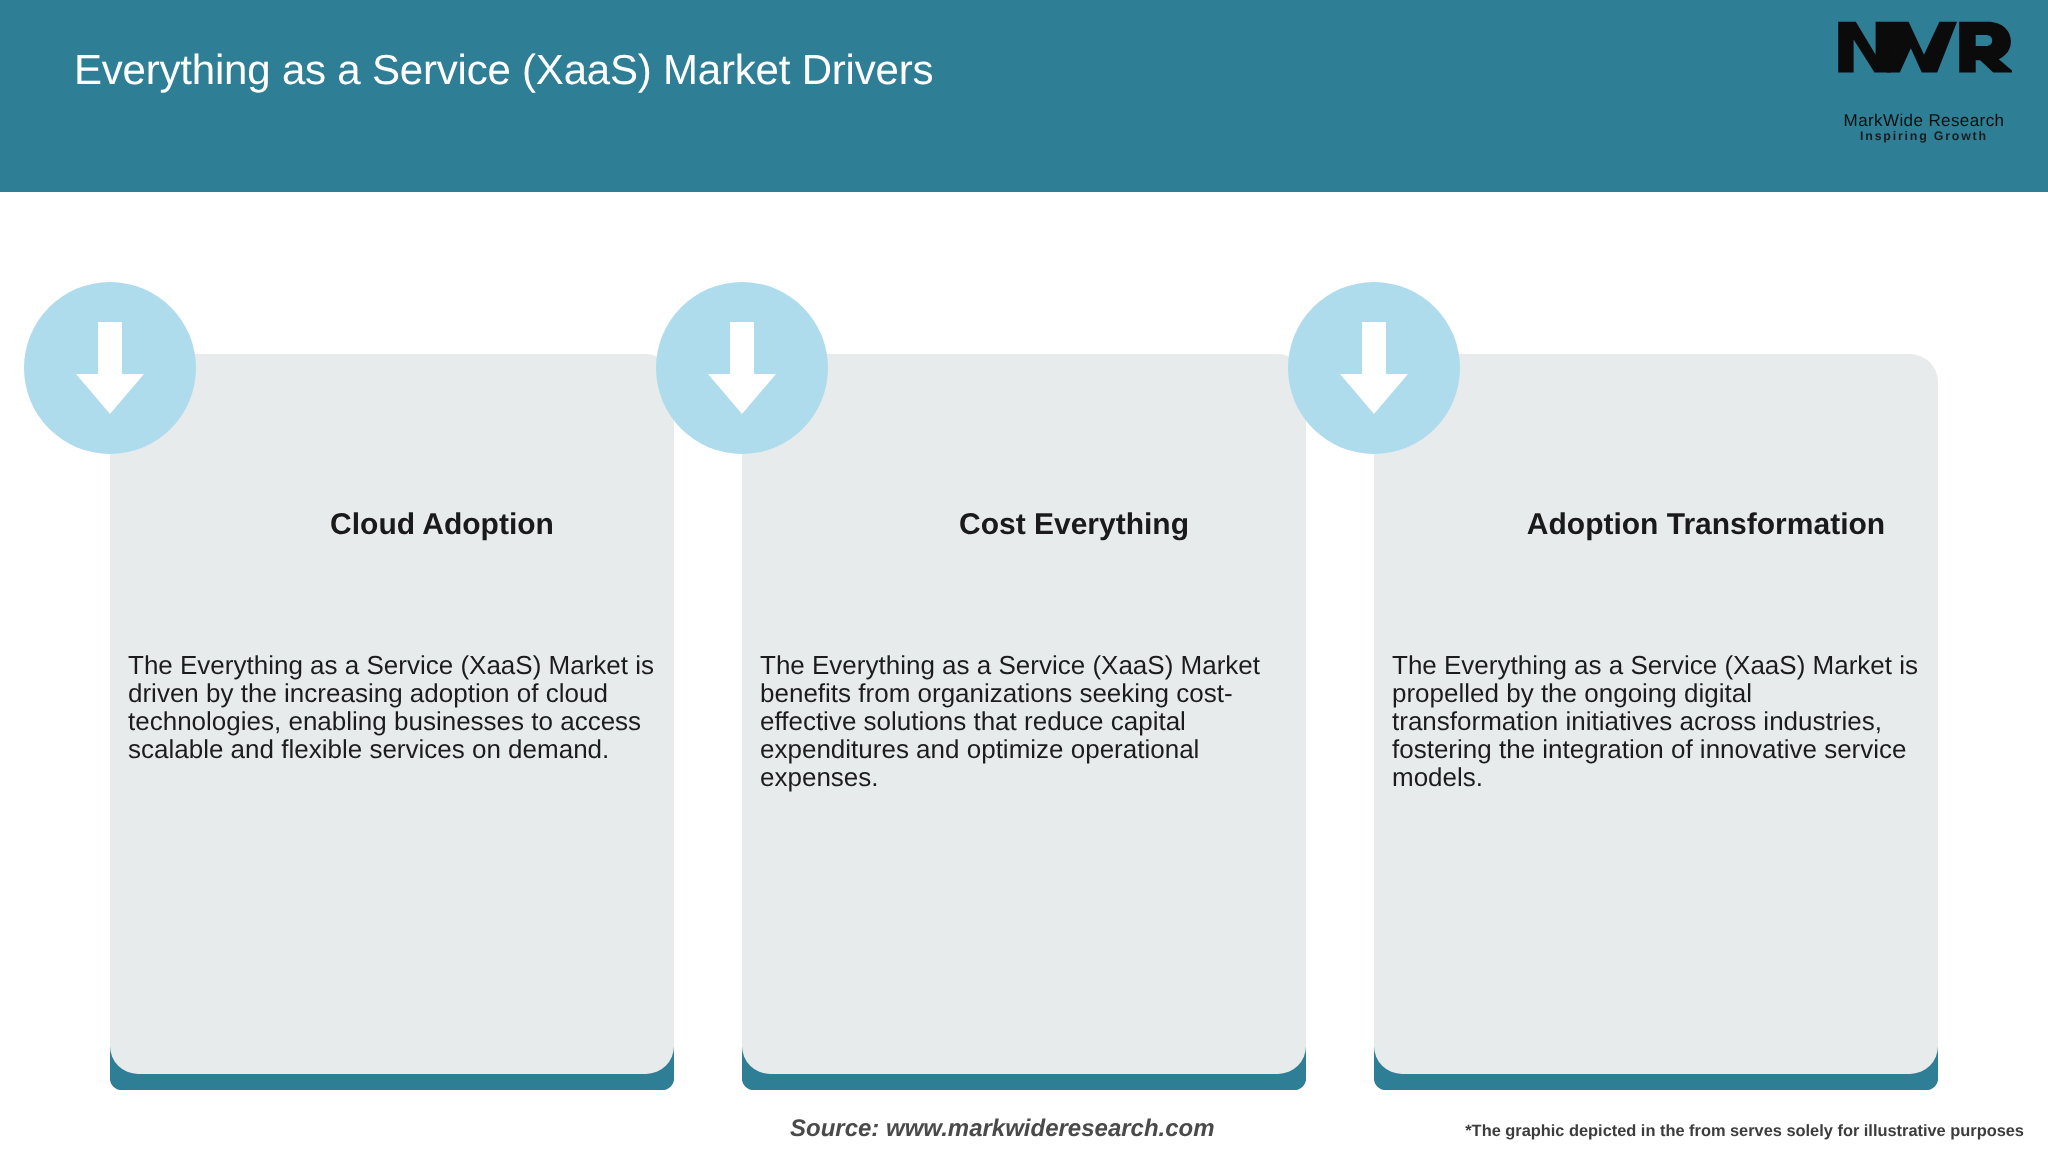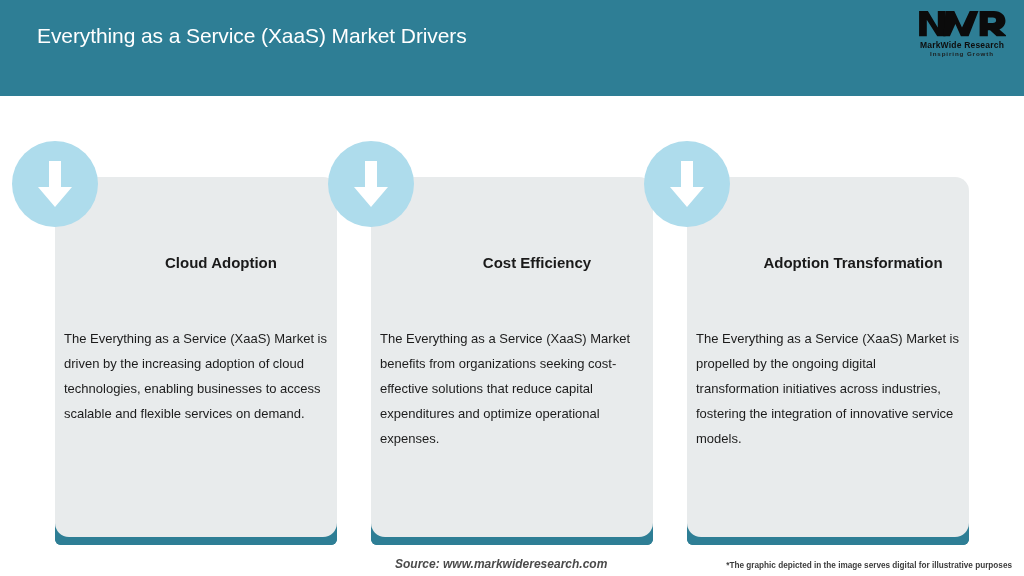--- a/index.html
+++ b/index.html
@@ -50,25 +50,25 @@
     text-align: center;
   }
   .logo-mark {
     width: 88px;
     height: 30px;
     margin: 0 auto;
     display: block;
   }
   .logo-name {
     font-size: 8.5px;
-    font-weight: bold;
+    font-weight: normal;
     color: #0e0e0e;
     letter-spacing: 0.2px;
     line-height: 10px;
-    margin-top: 2px;
+    margin-top: 17px;
   }
   .logo-tag {
     font-size: 6.2px;
     font-weight: bold;
     color: #1c1c1c;
     letter-spacing: 0.9px;
     line-height: 8px;
   }
 
   
@@ -128,21 +128,21 @@
     font-weight: bold;
     color: #1a1a1a;
     z-index: 4;
   }
   .card-body {
     position: absolute;
     left: 9px;
     top: 185px;    
     width: 266px;
     font-size: 13px;
-    line-height: 25px;
+    line-height: 14px;
     color: #1c1c1c;
     z-index: 4;
   }
 
   
   .footer-source {
     position: absolute;
     left: 395px;
     top: 557px;
     font-size: 12px;
@@ -197,32 +197,32 @@
   </div>
 
   <div class="card-wrap" style="left:371px;">
     <div class="bracket"></div>
     <div class="card"></div>
     <div class="icon-circle">
       <svg width="38" height="50" viewBox="0 0 38 50">
         <polygon points="13,2 25,2 25,28 36,28 19,48 2,28 13,28" fill="#ffffff"></polygon>
       </svg>
     </div>
-    <div class="card-title">Cost Efficiency</div>
+    <div class="card-title">Cost Everything</div>
     <div class="card-body">The Everything as a Service (XaaS) Market benefits from organizations seeking cost-effective solutions that reduce capital expenditures and optimize operational expenses.</div>
   </div>
 
   <div class="card-wrap" style="left:687px;">
     <div class="bracket"></div>
     <div class="card"></div>
     <div class="icon-circle">
       <svg width="38" height="50" viewBox="0 0 38 50">
         <polygon points="13,2 25,2 25,28 36,28 19,48 2,28 13,28" fill="#ffffff"></polygon>
       </svg>
     </div>
     <div class="card-title">Adoption Transformation</div>
     <div class="card-body">The Everything as a Service (XaaS) Market is propelled by the ongoing digital transformation initiatives across industries, fostering the integration of innovative service models.</div>
   </div>
 
   <div class="footer-source">Source: www.markwideresearch.com</div>
-  <div class="footer-note">*The graphic depicted in the image serves digital for illustrative purposes</div>
+  <div class="footer-note">*The graphic depicted in the from serves solely for illustrative purposes</div>
 
 </div>
 
 </body></html>

